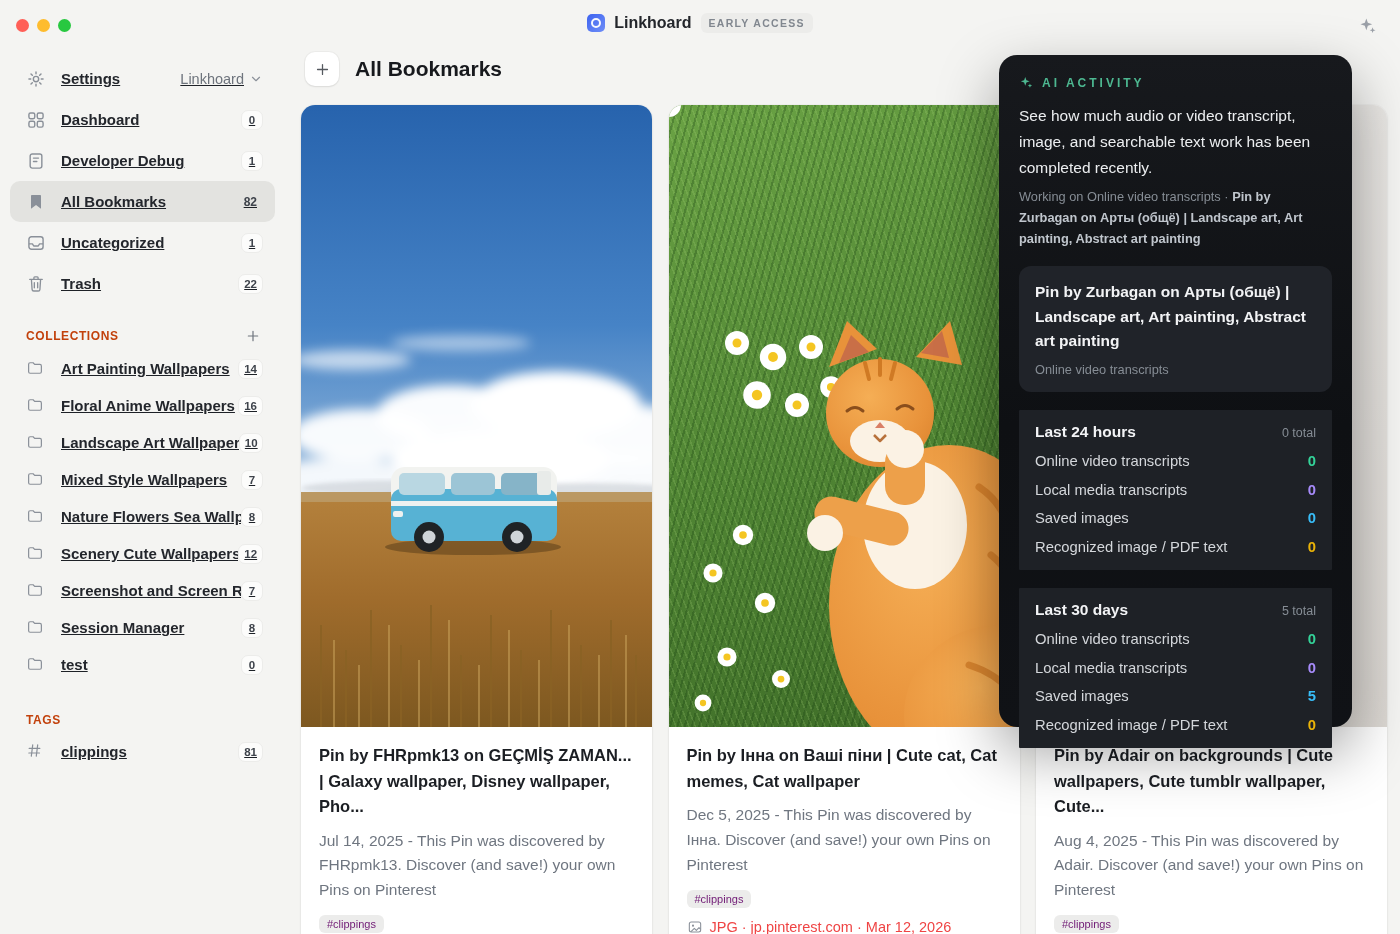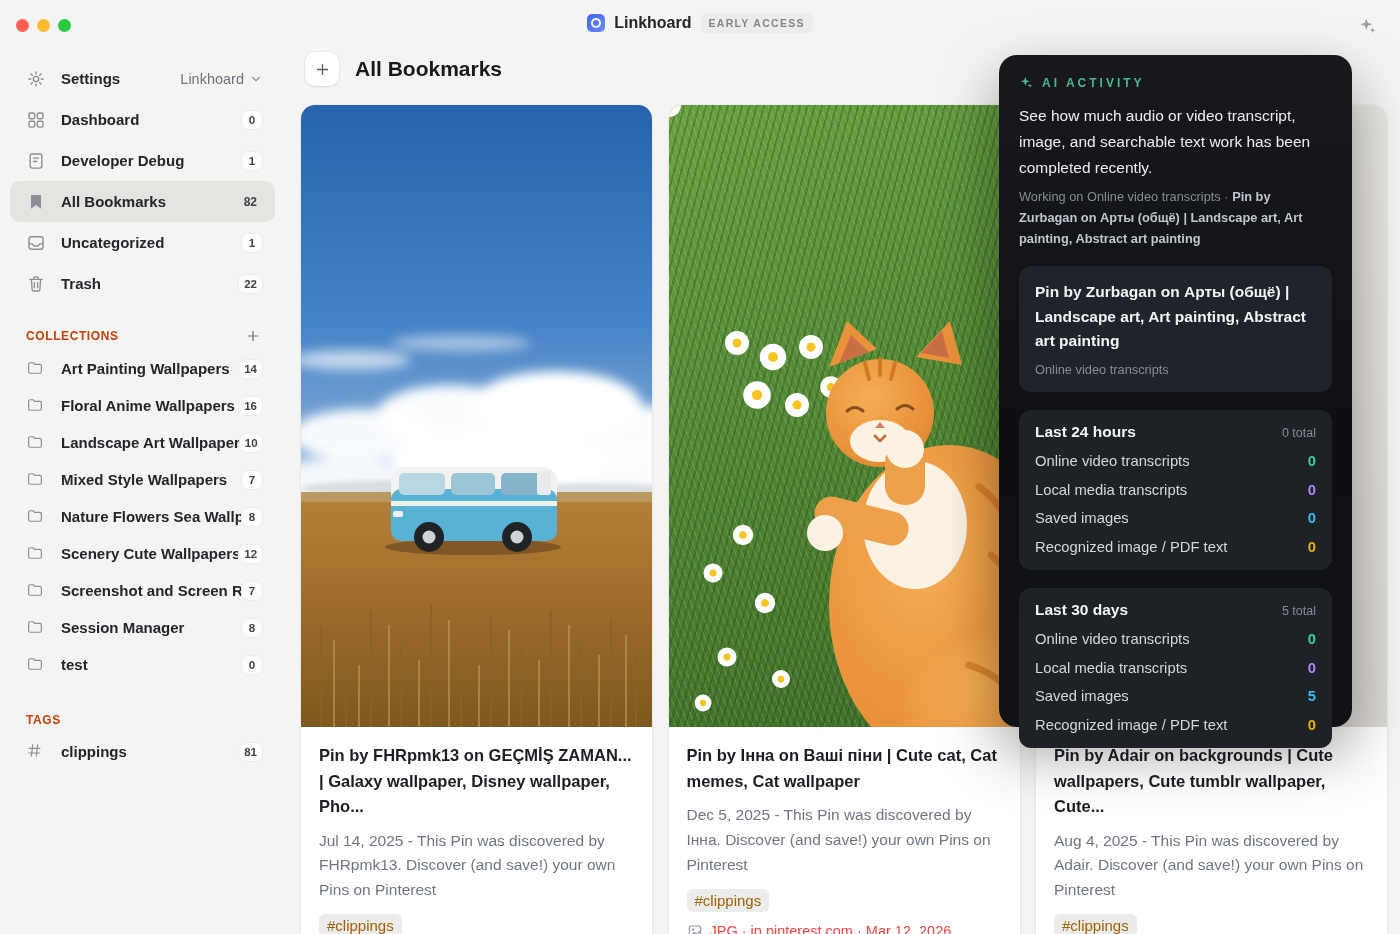--- a/index.html
+++ b/index.html
@@ -18,21 +18,21 @@
   .traffic span { width:13px; height:13px; border-radius:50%; display:block; }
   .brand { position:absolute; top:13px; left:0; width:100%; display:flex; justify-content:center; align-items:center; gap:9px; }
   .brand-logo { width:18px; height:18px; border-radius:5px; background:linear-gradient(135deg,#3d63f0,#6f8ef7); position:relative; }
   .brand-logo::after { content:""; position:absolute; left:4px; top:4px; width:10px; height:10px; border-radius:50%; border:2.5px solid #fff; box-sizing:border-box; opacity:.95; }
   .brand-name { font-size:16px; font-weight:700; color:#23262b; }
   .brand-badge { font-size:10.5px; font-weight:700; letter-spacing:1.3px; color:#81878f; background:#ececea; border-radius:6px; padding:4px 8px; }
   .sparkle-btn { position:absolute; top:16px; right:22px; width:20px; height:20px; color:#9ba0a8; }
 
   
   .sidebar { position:absolute; top:50px; left:0; width:285px; height:884px; padding:6px 10px 0 0; }
-  .side-row { display:flex; align-items:center; height:41px; padding:0 12px 0 16px; margin:0 0 0 10px; border-radius:10px; }
+  .side-row { display:flex; align-items:center; height:41px; padding:0 12px 0 16px; margin:0 0 0 10px; border-radius:10px;text-decoration:underline; }
   .side-row .icn { width:20px; height:20px; color:#8a9099; flex:0 0 20px; }
   .side-row .lbl { margin-left:15px; font-size:15px; font-weight:600; color:#23262c; flex:1 1 auto; white-space:nowrap; overflow:hidden; }
   .side-row.selected { background:#e3e3e0; }
   .count-pill { font-size:11.5px; font-weight:700; color:#3e434b; background:#fcfcfb; border:1px solid #ececea; border-radius:7px; min-width:22px; text-align:center; padding:3px 5px; }
   .count-plain { font-size:12px; font-weight:700; color:#3e434b; padding:3px 6px; }
   .settings-row { margin-top:2px; }
   .settings-row .ws { display:flex; align-items:center; gap:5px; color:#6e747d; font-size:14.5px; font-weight:500; }
   .settings-row .ws .icn-sm { width:14px; height:14px; color:#8a9099; }
   .section-hd { display:flex; align-items:center; justify-content:space-between; margin:24px 14px 6px 26px; }
   .section-hd .t { font-size:12px; font-weight:600; letter-spacing:.6px; color:#c2410c; }
@@ -46,21 +46,21 @@
   .page-title { font-size:21px; font-weight:700; color:#17191d; }
 
   
   .cards { position:absolute; top:105px; left:301px; display:grid; grid-template-columns:351px 351px 351px; column-gap:16.5px; align-items:start; }
   .card { background:#fff; border-radius:14px; box-shadow:0 1px 3px rgba(0,0,0,.07), 0 0 0 1px rgba(0,0,0,.02); overflow:hidden; }
   .card-img { width:351px; height:622px; position:relative; overflow:hidden; }
   .card-body { padding:16px 18px 18px; }
   .card-title { font-size:16.5px; font-weight:700; color:#1b1e23; line-height:1.55; }
   .card-desc { margin-top:9px; font-size:15.5px; color:#6f7680; line-height:1.6; }
   .card-tags { margin-top:11px; }
-  .tag-pill { display:inline-block; font-size:15px; font-weight:500; color:#a16207; background:#ececeb; border-radius:6px; padding:3px 8px; }
+  .tag-pill { display:inline-block; font-size:11px; font-weight:500; color:#701a75; background:#ececeb; border-radius:6px; padding:3px 8px; }
   .card-meta { margin-top:11px; display:flex; align-items:center; gap:7px; font-size:14.5px; color:#ef4444; }
   .card-meta .icn { width:16px; height:16px; color:#8a9099; flex:0 0 16px; }
 
   
   .grass {
     position:absolute; inset:0;
     background:
       repeating-linear-gradient(105deg, rgba(22,62,16,.28) 0 2px, rgba(0,0,0,0) 2px 7px),
       repeating-linear-gradient(68deg, rgba(190,230,140,.16) 0 1.5px, rgba(0,0,0,0) 1.5px 6px),
       linear-gradient(160deg,#6aa244 0%, #4f8433 55%, #3d6b27 100%);
@@ -73,21 +73,21 @@
     color:#e8eaec; padding:20px 20px 0; }
   .ai-hd { display:flex; align-items:center; gap:8px; color:#4db891; }
   .ai-hd .icn { width:15px; height:15px; }
   .ai-hd .t { font-size:12px; font-weight:700; letter-spacing:3px; }
   .ai-desc { margin-top:13px; font-size:15.5px; line-height:1.68; color:#eceef0; }
   .ai-working { margin-top:5px; font-size:12.8px; line-height:1.65; color:#868d95; }
   .ai-working .hl { color:#c0c6cd; font-weight:600; }
   .ai-current { margin-top:17px; background:#202329; border-radius:12px; padding:14px 16px 15px; }
   .ai-current .t { font-size:15.5px; font-weight:700; color:#f2f3f5; line-height:1.56; }
   .ai-current .s { margin-top:9px; font-size:12.8px; color:#868d95; }
-  .stat-card { margin-top:18px; background:#1e2126; border-radius:12px; padding:13px 16px 15px; }
+  .stat-card { margin-top:18px; background:#1e2126; border-radius:1px; padding:13px 16px 15px; }
   .stat-hd { display:flex; align-items:baseline; justify-content:space-between; }
   .stat-hd .t { font-size:15.5px; font-weight:700; color:#f2f3f5; }
   .stat-hd .total { font-size:12.5px; color:#868d95; }
   .stat-row { display:flex; align-items:center; justify-content:space-between; margin-top:12.5px; }
   .stat-row .l { font-size:14.8px; color:#d4d7db; }
   .stat-row .v { font-size:14.8px; font-weight:700; }
 </style>
 </head>
 <body>
 

